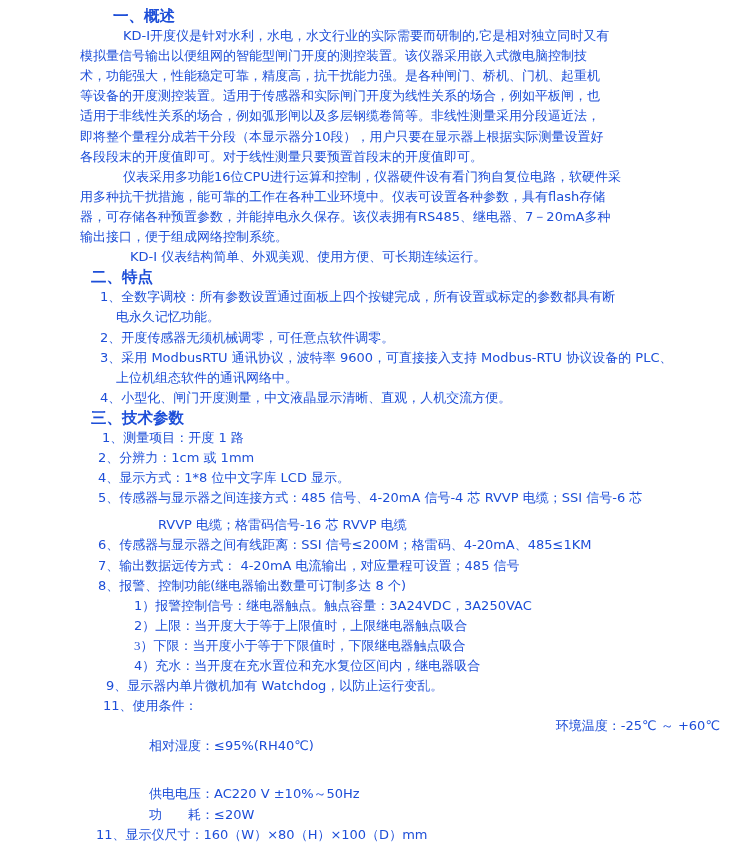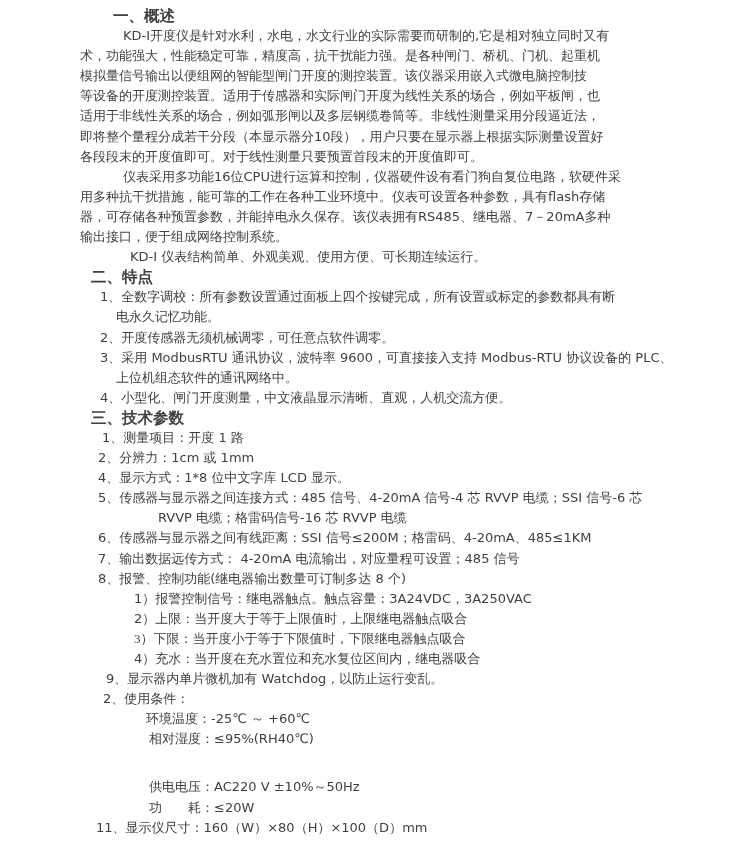--- a/index.html
+++ b/index.html
@@ -31,25 +31,25 @@
   }
   .line.bold {
     font-weight: bold;
     font-size: 15.5px;
   }
 </style>
 </head>
 <body>
 
 <div class="page">
-  <div id="doc" style="background: rgb(255, 255, 255); color: #404040;">
+  <div id="doc" style="background: rgb(255, 255, 255); color: #1d4ed8;">
       <div class="line bold" style="padding-left: 33px;">一、概述</div>
       <div class="line" style="padding-left: 43px;">KD-I开度仪是针对水利，水电，水文行业的实际需要而研制的,它是相对独立同时又有</div>
+      <div class="line" style="padding-left: 0px;">模拟量信号输出以便组网的智能型闸门开度的测控装置。该仪器采用嵌入式微电脑控制技</div>
       <div class="line" style="padding-left: 0px;">术，功能强大，性能稳定可靠，精度高，抗干扰能力强。是各种闸门、桥机、门机、起重机</div>
-      <div class="line" style="padding-left: 0px;">模拟量信号输出以便组网的智能型闸门开度的测控装置。该仪器采用嵌入式微电脑控制技</div>
       <div class="line" style="padding-left: 0px;">等设备的开度测控装置。适用于传感器和实际闸门开度为线性关系的场合，例如平板闸，也</div>
       <div class="line" style="padding-left: 0px;">适用于非线性关系的场合，例如弧形闸以及多层钢缆卷筒等。非线性测量采用分段逼近法，</div>
       <div class="line" style="padding-left: 0px;">即将整个量程分成若干分段（本显示器分10段），用户只要在显示器上根据实际测量设置好</div>
       <div class="line" style="padding-left: 0px;">各段段末的开度值即可。对于线性测量只要预置首段末的开度值即可。</div>
       <div class="line" style="padding-left: 43px;">仪表采用多功能16位CPU进行运算和控制，仪器硬件设有看门狗自复位电路，软硬件采</div>
       <div class="line" style="padding-left: 0px;">用多种抗干扰措施，能可靠的工作在各种工业环境中。仪表可设置各种参数，具有flash存储</div>
       <div class="line" style="padding-left: 0px;">器，可存储各种预置参数，并能掉电永久保存。该仪表拥有RS485、继电器、7－20mA多种</div>
       <div class="line" style="padding-left: 0px;">输出接口，便于组成网络控制系统。</div>
       <div class="line" style="padding-left: 50px;">KD-I 仪表结构简单、外观美观、使用方便、可长期连续运行。</div>
       <div class="line bold" style="padding-left: 11px;">二、特点</div>
@@ -57,29 +57,29 @@
       <div class="line" style="padding-left: 36px;">电永久记忆功能。</div>
       <div class="line" style="padding-left: 20px;">2、开度传感器无须机械调零，可任意点软件调零。</div>
       <div class="line" style="padding-left: 20px;">3、采用 ModbusRTU 通讯协议，波特率 9600，可直接接入支持 Modbus-RTU 协议设备的 PLC、</div>
       <div class="line" style="padding-left: 36px;">上位机组态软件的通讯网络中。</div>
       <div class="line" style="padding-left: 20px;">4、小型化、闸门开度测量，中文液晶显示清晰、直观，人机交流方便。</div>
       <div class="line bold" style="padding-left: 11px;">三、技术参数</div>
       <div class="line" style="padding-left: 22px;">1、测量项目：开度 1 路</div>
       <div class="line" style="padding-left: 18px;">2、分辨力：1cm 或 1mm</div>
       <div class="line" style="padding-left: 18px;">4、显示方式：1*8 位中文字库 LCD 显示。</div>
       <div class="line" style="padding-left: 18px;">5、传感器与显示器之间连接方式：485 信号、4-20mA 信号-4 芯 RVVP 电缆；SSI 信号-6 芯</div>
-      <div class="line" style="padding-left: 78px;">RVVP 电缆；格雷码信号-16 芯 RVVP 电缆</div>
+      <div class="line" style="padding-left: 78px; margin-top: 7px;">RVVP 电缆；格雷码信号-16 芯 RVVP 电缆</div>
       <div class="line" style="padding-left: 18px;">6、传感器与显示器之间有线距离：SSI 信号≤200M；格雷码、4-20mA、485≤1KM</div>
       <div class="line" style="padding-left: 18px;">7、输出数据远传方式： 4-20mA 电流输出，对应量程可设置；485 信号</div>
       <div class="line" style="padding-left: 18px;">8、报警、控制功能(继电器输出数量可订制多达 8 个)</div>
       <div class="line" style="padding-left: 54px;">1）报警控制信号：继电器触点。触点容量：3A24VDC，3A250VAC</div>
       <div class="line" style="padding-left: 54px;">2）上限：当开度大于等于上限值时，上限继电器触点吸合</div>
       <div class="line" style="padding-left: 54px; font-family: Liberation Serif, serif;">3）下限：当开度小于等于下限值时，下限继电器触点吸合</div>
       <div class="line" style="padding-left: 54px;">4）充水：当开度在充水置位和充水复位区间内，继电器吸合</div>
       <div class="line" style="padding-left: 26px;">9、显示器内单片微机加有 Watchdog，以防止运行变乱。</div>
-      <div class="line" style="padding-left: 23px;">2、使用条件：</div>
-      <div class="line" style="padding-left: 66px;">环境温度：-25℃ ～ +60℃</div>
+      <div class="line" style="padding-left: 23px;">11、使用条件：</div>
+      <div class="line" style="padding-left: 66px; text-align: right;">环境温度：-25℃ ～ +60℃</div>
       <div class="line" style="padding-left: 69px;">相对湿度：≤95%(RH40℃)</div>
       <div class="line" style="padding-left: 69px; margin-top: 28px;">供电电压：AC220 V ±10%～50Hz</div>
       <div class="line" style="padding-left: 69px;">功　　耗：≤20W</div>
       <div class="line" style="padding-left: 16px;">11、显示仪尺寸：160（W）×80（H）×100（D）mm</div>
     </div>
 </div>
 
 </body></html>

